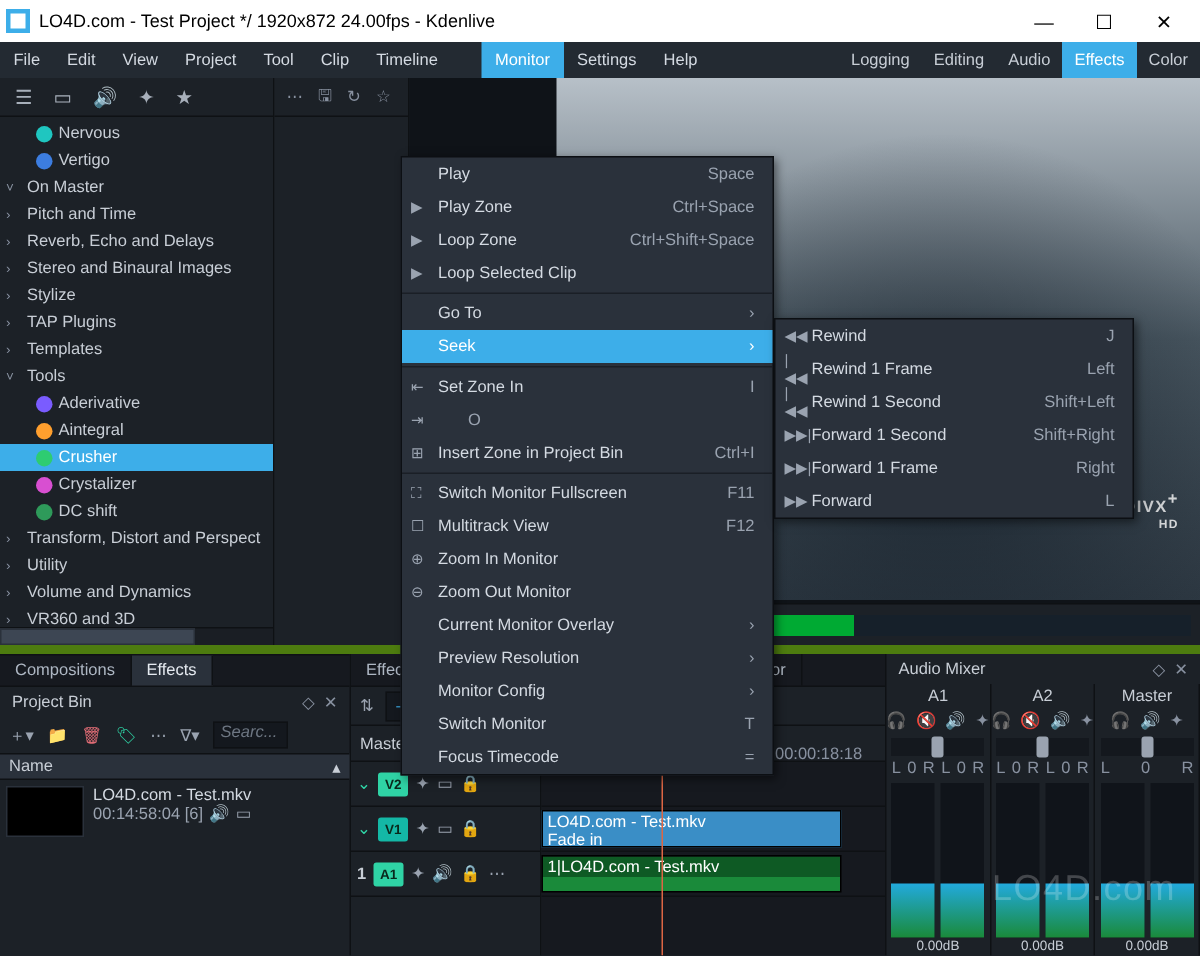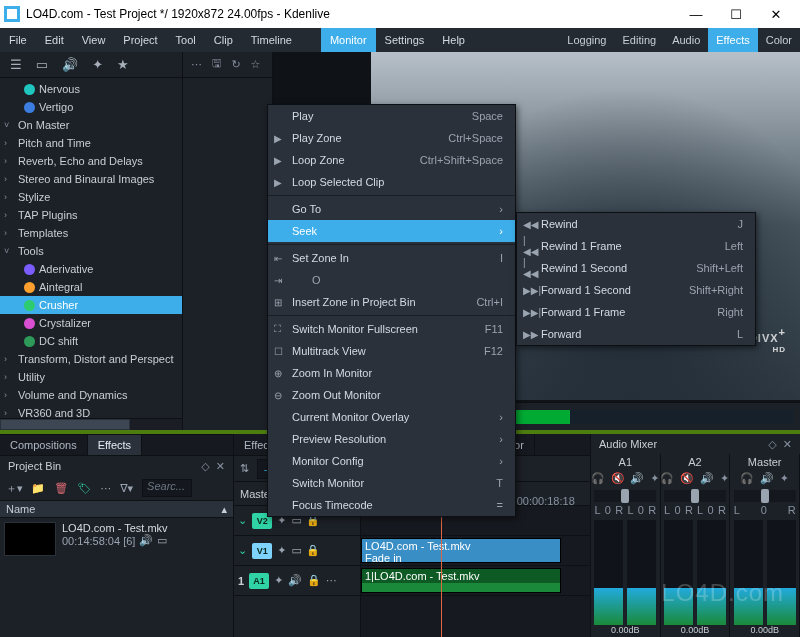--- a/index.html
+++ b/index.html
@@ -41,21 +41,21 @@
 .menu-row .ic { position:absolute; left:6px; width:12px; color:#9aa3b0; font-size:10px; }
 .menu-row .lbl { flex:1; }
 .menu-row .sc { color:#9aa3b0; padding-left:20px; }
 .menu-row .arr { color:#9aa3b0; }
 .menu-row.hl { background:#3daee9; color:#fff; }
 .menu-row.hl .sc,.menu-row.hl .arr { color:#fff; }
 .menu-sep { height:1px; background:#1a1f26; margin:2px 0; }
 #menu1 { left:267px; top:52px; width:249px; }
 #menu2 { left:516px; top:160px; width:240px; }
 
-.lower { display:flex; height:207px; border-top:4px solid #4d7c0f; }
+.lower { display:flex; height:207px; border-top:6px solid #4d7c0f; }
 .bin-col { width:234px; background:#1c2127; display:flex; flex-direction:column; border-right:1px solid #0e1114; }
 .tabs { height:22px; display:flex; background:#16191f; border-top:1px solid #0e1114; border-bottom:1px solid #0e1114; }
 .tab { padding:0 10px; display:flex; align-items:center; color:#aeb7c3; border-right:1px solid #0e1114; }
 .tab.active { background:#2a313b; color:#e5eaf0; }
 .panel-hdr { height:20px; display:flex; align-items:center; padding:0 8px; color:#c8ced6; }
 .panel-hdr .x { margin-left:auto; display:flex; gap:6px; color:#8891a0; }
 .bin-tool { height:24px; display:flex; align-items:center; gap:9px; padding:0 6px; color:#9aa3b0; }
 .bin-tool .search { flex:0 0 50px; background:#14181e; border:1px solid #0e1114; height:18px; padding:0 4px; color:#6d7682; font-style:italic; }
 .bin-hdr { height:18px; background:#2a313b; padding:0 6px; display:flex; align-items:center; border-top:1px solid #0e1114; border-bottom:1px solid #0e1114; }
 .bin-body { flex:1; padding:4px; }
@@ -429,21 +429,21 @@
         <div style="height:24px;display:flex;align-items:center;padding:0 6px;border-bottom:1px solid #0e1114;color:#c8ced6">Master</div>
         <div class="tl-track-hdr">
             <span style="color:#2fd3a5">⌄</span>
             <span class="badge" style="background:#2fd3a5;color:#09281b">V2</span>
             <span>✦</span>
             <span>▭</span>
             <span>🔒</span>
           </div>
         <div class="tl-track-hdr">
             <span style="color:#2fd3a5">⌄</span>
-            <span class="badge" style="background:#7dd3fc;color:#09281b">V1</span>
+            <span class="badge" style="background:#14b8a6;color:#09281b">V1</span>
             <span>✦</span>
             <span>▭</span>
             <span>🔒</span>
           </div>
         <div class="tl-track-hdr">
             <span style="color:#c8ced6;font-weight:bold">1</span>
             <span class="badge" style="background:#2fd3a5;color:#09281b">A1</span>
             <span>✦</span>
             <span>🔊</span>
             <span>🔒</span>

